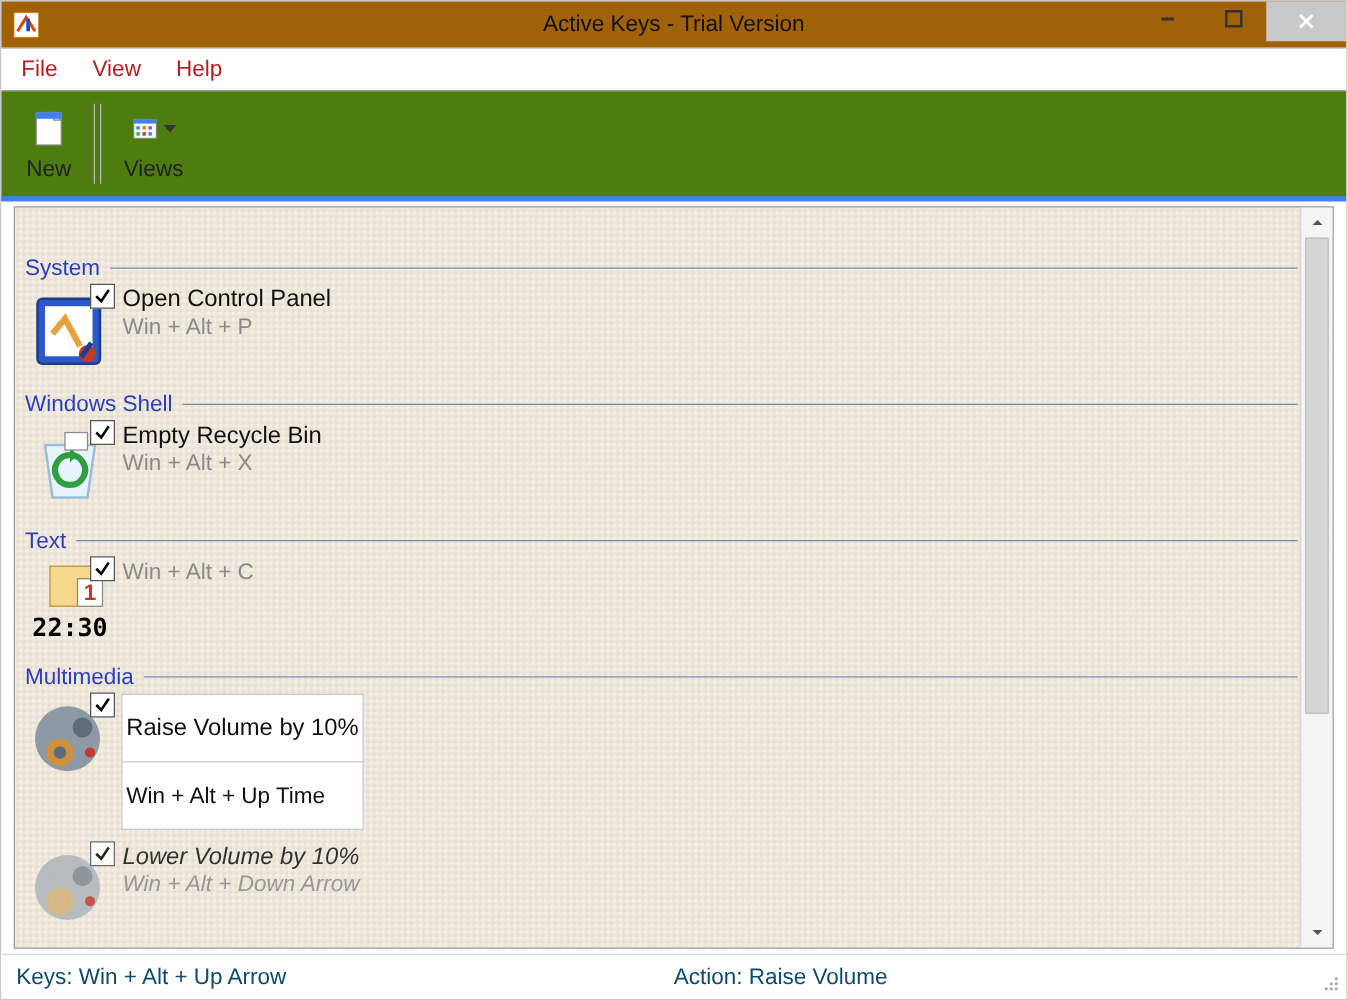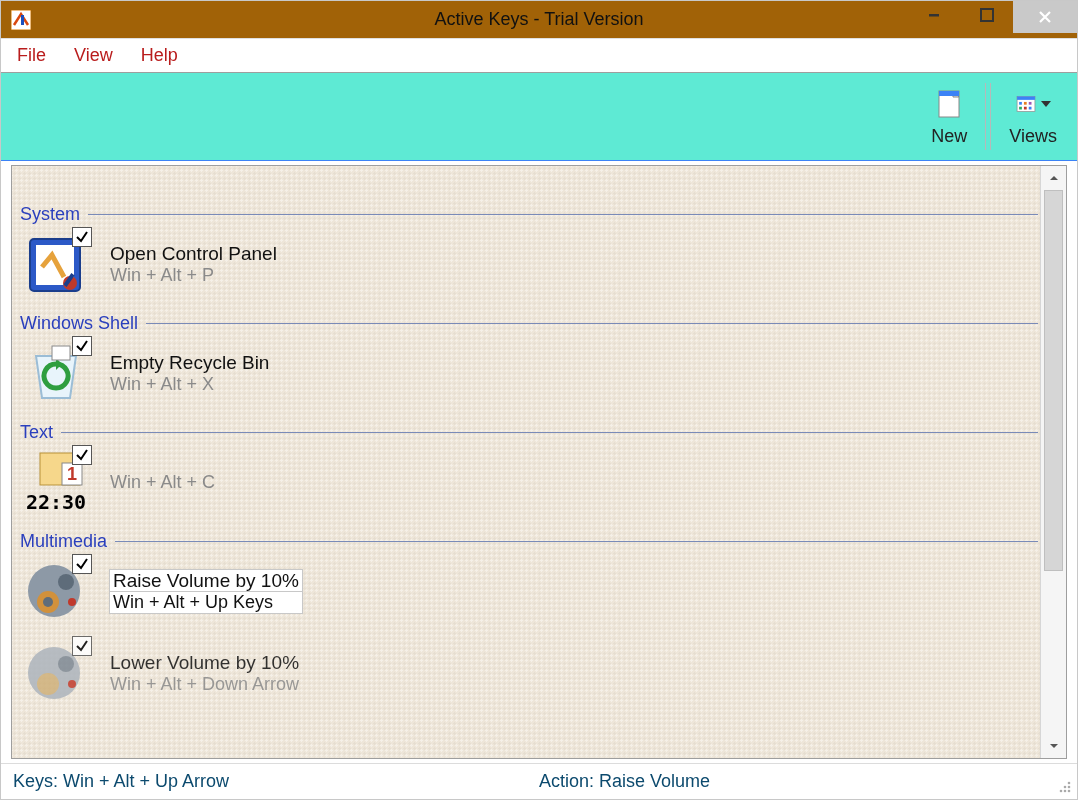--- a/index.html
+++ b/index.html
@@ -37,25 +37,24 @@
     height:34px;
     display:flex; align-items:center;
     padding:0 4px;
     border-bottom:1px solid #9e9e9e;
     gap:4px;
   }
   .menu-item { padding:4px 12px; font-size:18px; color:#b91c1c; }
   
   .toolbar {
     height:88px;
-    background:#5eead4;
-    border-bottom:1px solid #3b82f6;
+    background:#4d7c0f;
+    border-bottom:4px solid #3b82f6;
     display:flex; align-items:stretch;
     padding:0 4px;
-    justify-content:flex-end;
   }
   .tb-btn {
     display:flex; flex-direction:column; align-items:center; justify-content:center;
     padding:6px 16px; gap:4px;
     font-size:18px; color:#222;
   }
   .tb-sep { width:0; border-left:1px solid #b8b8b8; margin:10px 2px; }
   .tb-icon { width:36px; height:36px; display:flex; align-items:center; justify-content:center; }
   .tb-icon svg { width:32px; height:32px; }
   .dropdown-caret { display:inline-block; margin-left:4px; border-top:6px solid #333; border-left:5px solid transparent; border-right:5px solid transparent; }
@@ -89,34 +88,34 @@
   .sb-thumb { position:absolute; top:0; left:3px; right:3px; height:70%; background:#d6d6d6; border:1px solid #bfbfbf; }
 
   .group-header {
     display:flex; align-items:center; gap:8px;
     color:#2a3fbd; font-size:18px;
     padding:6px 2px 0 4px;
   }
   .group-rule { flex:1; height:0; border-top:1px solid #7a8bb8; }
 
   .list-item {
-    display:flex; align-items:center; gap:20px;
+    display:flex; align-items:flex-start; gap:8px;
     padding:4px 6px 8px 6px;
   }
   .item-icon { width:68px; height:70px; position:relative; }
   .item-icon .chk {
     position:absolute; top:-2px; right:-2px; width:20px; height:20px;
     background:#fff; border:1px solid #555;
     display:flex; align-items:center; justify-content:center;
   }
   .item-icon .chk svg { width:14px; height:14px; }
   .item-text { display:flex; flex-direction:column; }
   .item-title { font-size:19px; color:#111; }
   .item-keys  { font-size:18px; color:#8a8a8a; }
-  .item-title.sel, .item-keys.sel { background:#fff; box-shadow:0 0 0 1px #c8c8c8; display:inline-block; padding:0 3px;}
+  .item-title.sel, .item-keys.sel { background:#fff; box-shadow:0 0 0 1px #c8c8c8; display:inline-block; padding:16px 3px;}
   
   .statusbar {
     position:absolute; left:0; right:0; bottom:0; height:36px;
     background:#fff; border-top:1px solid #dcdcdc;
     display:flex; align-items:center; font-size:18px; color:#0c4a6e;
     padding:0 12px;
   }
   .status-left{ flex:0 0 50%;}
   .status-right{}
   .resize-grip {
@@ -281,24 +280,24 @@
             <circle cx="50" cy="46" r="4" fill="#c0392b"></circle>
           </svg>
         <span class="chk">
             <svg viewBox="0 0 14 14">
               <path d="M2 7 L6 11 L12 2" stroke="#000" stroke-width="2" fill="none"></path>
             </svg>
           </span>
       </div>
       <div class="item-text">
         <span class="item-title sel">Raise Volume by 10%</span>
-        <span class="item-keys sel" style="color:#111;">Win + Alt + Up Keys</span>
-      </div>
-    </div>
-    <div class="list-item" style="opacity:0.85;">
+        <span class="item-keys sel" style="color:#111;">Win + Alt + Up Time</span>
+      </div>
+    </div>
+    <div class="list-item" style="opacity:0.85;font-style:italic;">
       <div class="item-icon">
         <svg viewBox="0 0 68 70">
             <circle cx="32" cy="35" r="26" fill="#adb4bc"></circle>
             <circle cx="44" cy="26" r="8" fill="#7d8893"></circle>
             <circle cx="26" cy="46" r="11" fill="#cfb07a"></circle>
             <circle cx="50" cy="46" r="4" fill="#c0392b"></circle>
           </svg>
         <span class="chk">
             <svg viewBox="0 0 14 14">
               <path d="M2 7 L6 11 L12 2" stroke="#000" stroke-width="2" fill="none"></path>

